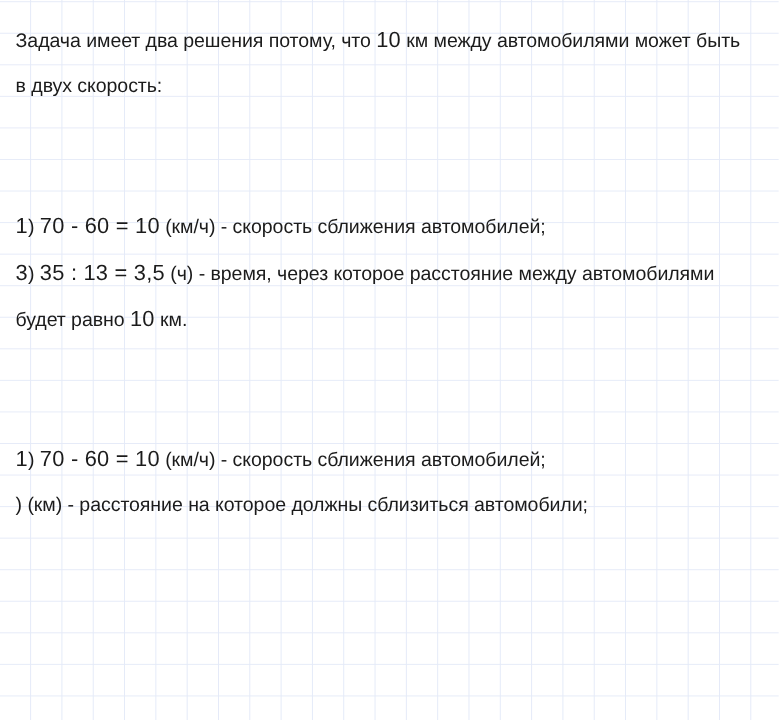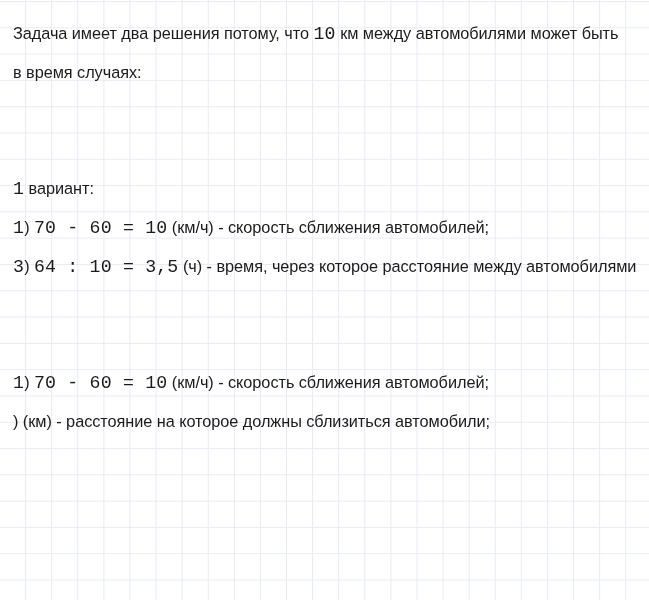--- a/index.html
+++ b/index.html
@@ -50,48 +50,48 @@
     -webkit-font-smoothing: antialiased;
   }
 
   
   .line.blank {
     height: 38.8px;
   }
 
   
   .num {
-    font-family: Liberation Mono, monospace;
+    font-family: Liberation Sans, sans-serif;
     font-size: 18.2px;
     letter-spacing: 0.2px;
   }
 </style>
 </head>
 <body>
 
 <div id="sheet">
   <div id="content">
 
     <div class="line">Задача имеет два решения потому, что <span class="num">10</span> км между автомобилями может быть</div>
 
-    <div class="line">в время случаях:</div>
+    <div class="line">в двух скорость:</div>
 
 
 
     <div class="line blank"></div>
 
     <div class="line blank"></div>
 
-    <div class="line"><span class="num">1</span> вариант:</div>
 
     <div class="line"><span class="num">1</span>) <span class="num">70 - 60 = 10</span> (км/ч) - скорость сближения автомобилей;</div>
 
 
-    <div class="line"><span class="num">3</span>) <span class="num">64 : 10 = 3,5</span> (ч) - время, через которое расстояние между автомобилями</div>
+    <div class="line"><span class="num">3</span>) <span class="num">35 : 13 = 3,5</span> (ч) - время, через которое расстояние между автомобилями</div>
 
+    <div class="line">будет равно <span class="num">10</span> км.</div>
 
     <div class="line blank"></div>
 
     <div class="line blank"></div>
 
 
     <div class="line"><span class="num">1</span>) <span class="num">70 - 60 = 10</span> (км/ч) - скорость сближения автомобилей;</div>
 
     <div class="line">)  (км) - расстояние на которое должны сблизиться автомобили;</div>
 

